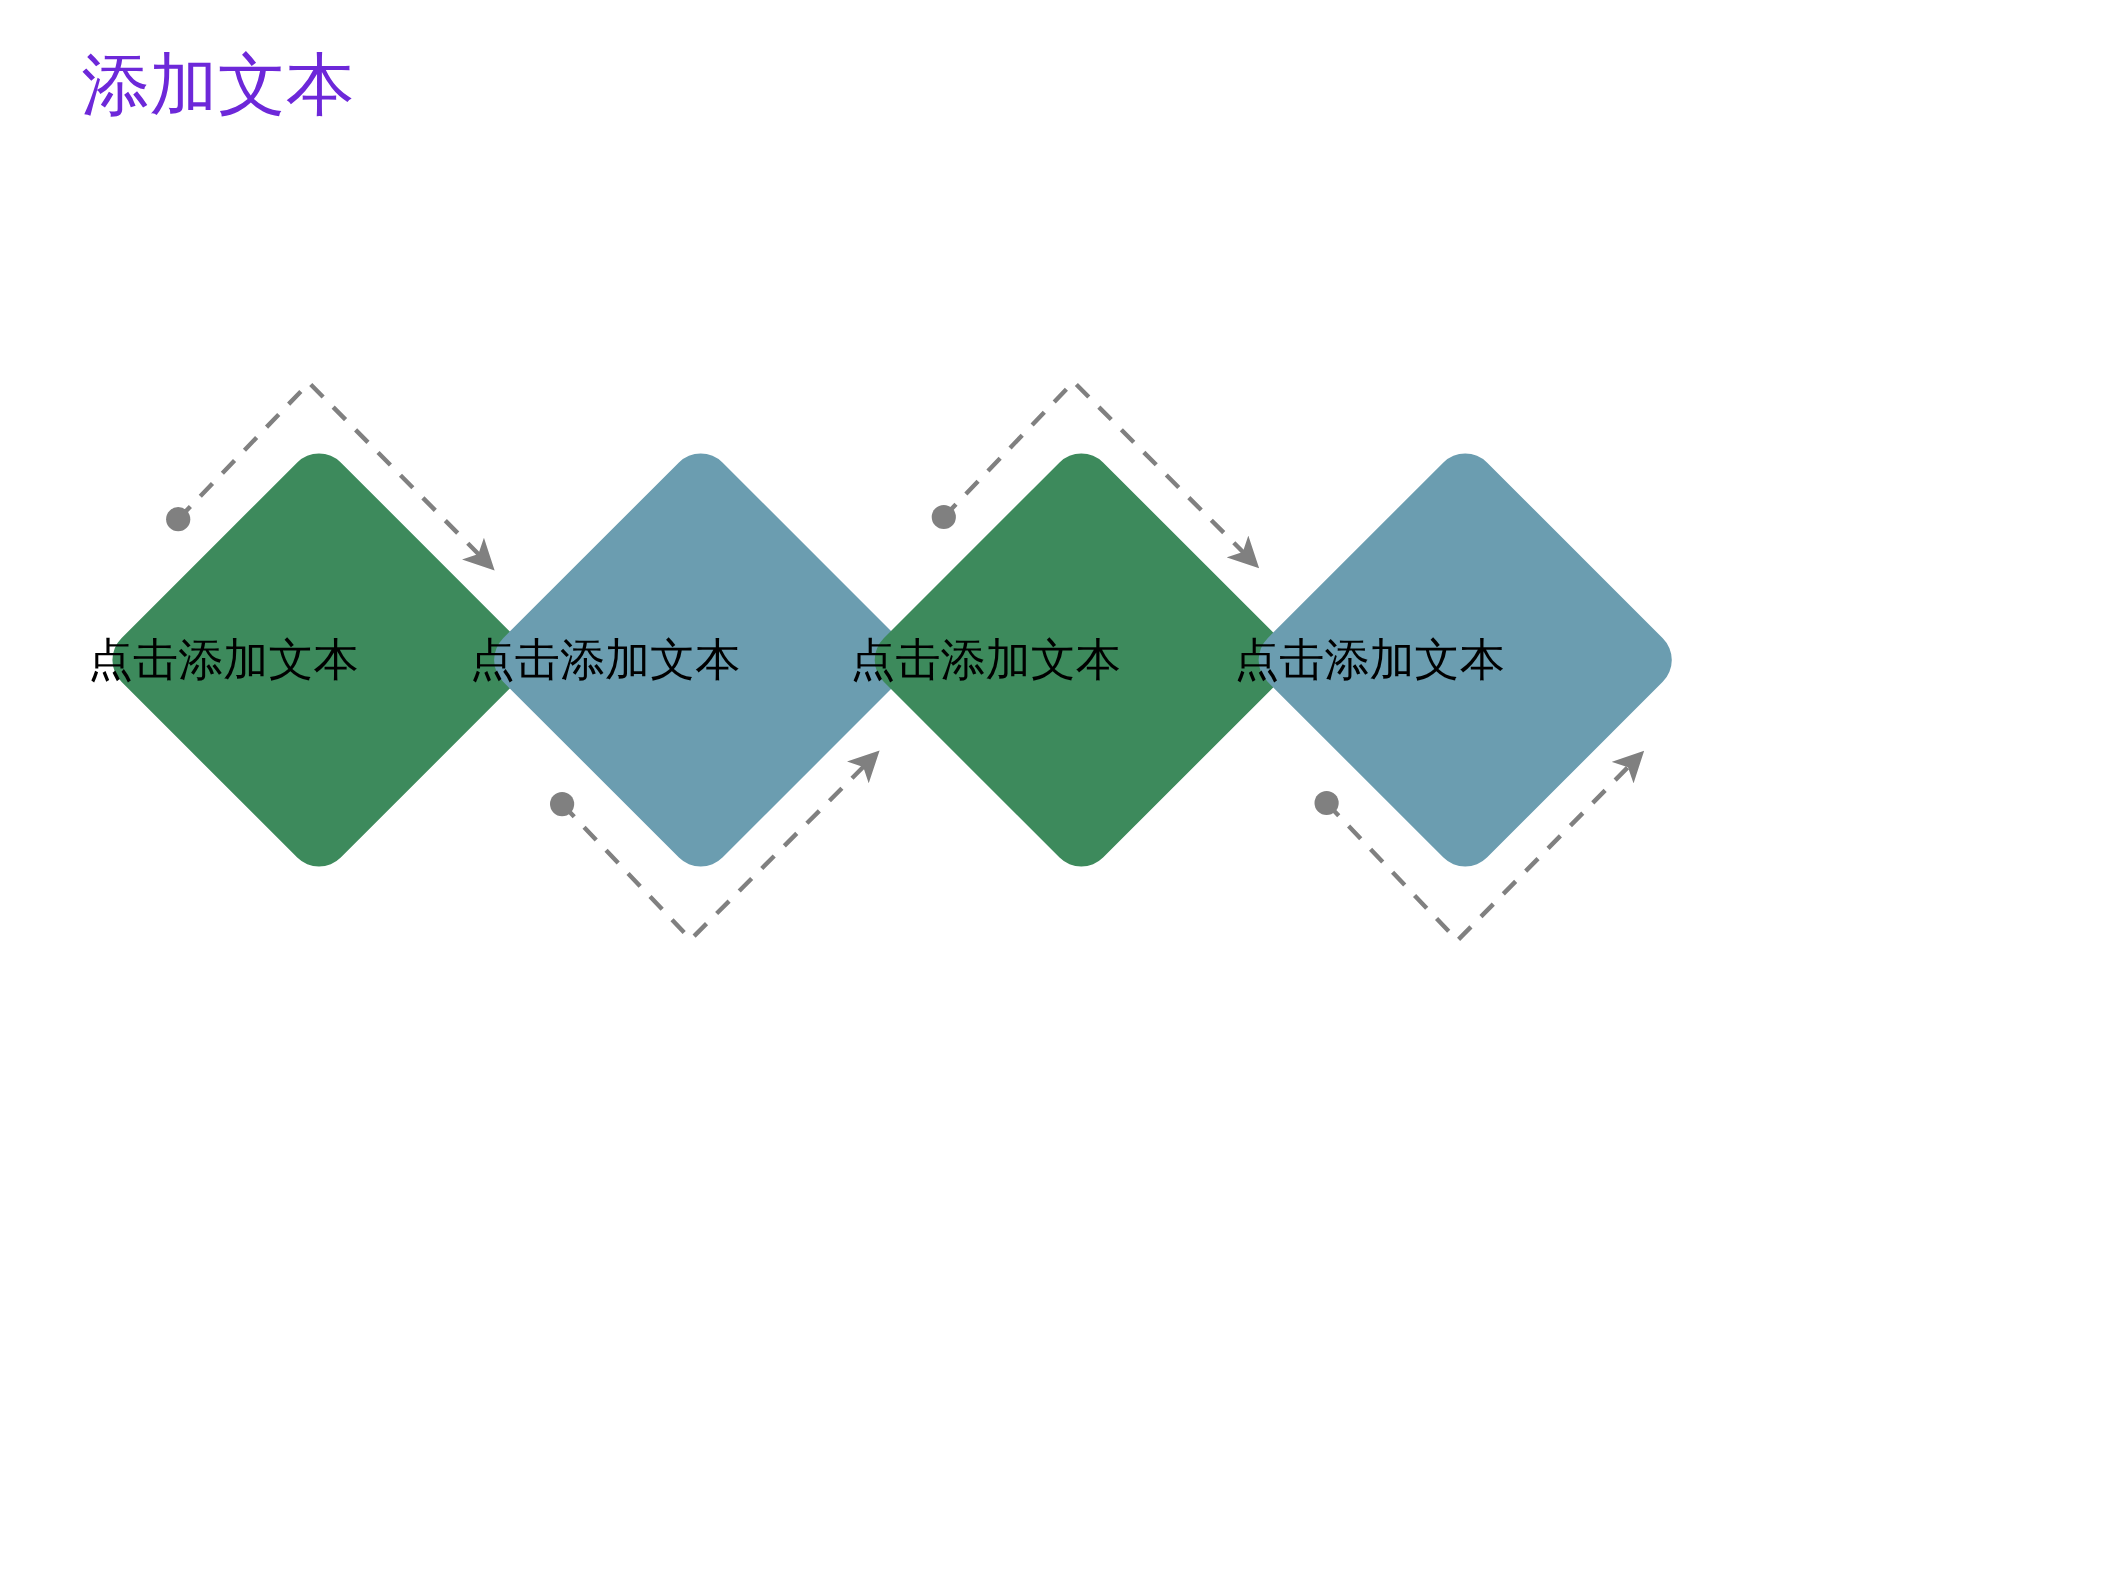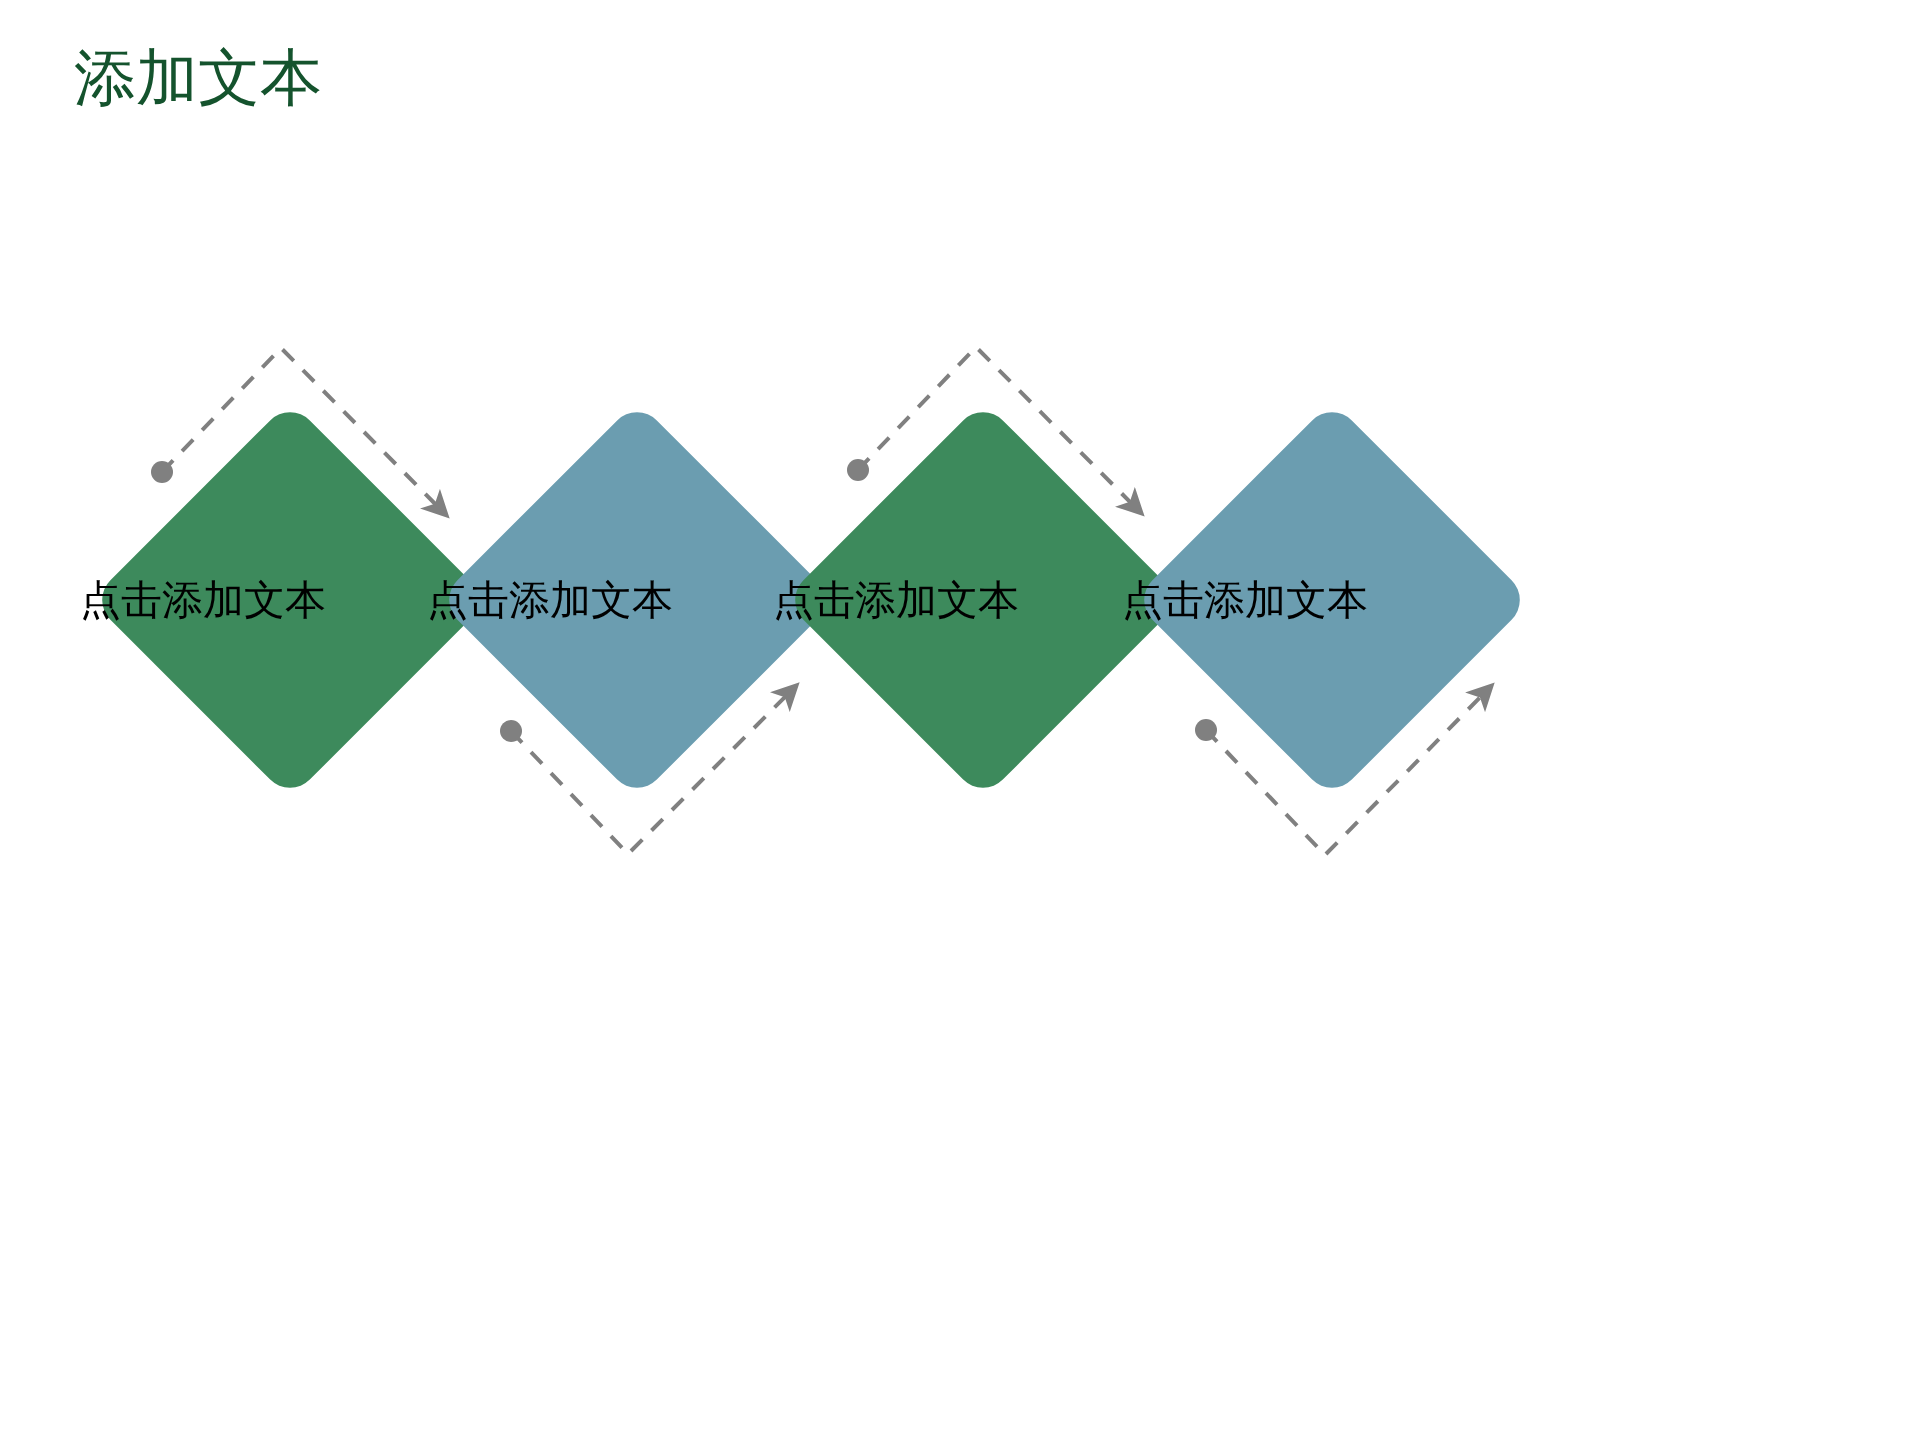--- a/index.html
+++ b/index.html
@@ -20,21 +20,21 @@
   }
 
   
   #slide-title {
     position: absolute;
     left: 74px;
     top: 42px;
     font-size: 62px;
     line-height: 1.15;
     font-weight: 400;
-    color: #14532d;
+    color: #6d28d9;
     white-space: nowrap;
     letter-spacing: 0px;
   }
 
   
   #connector-layer {
     position: absolute;
     left: 0;
     top: 0;
     width: 1920px;

